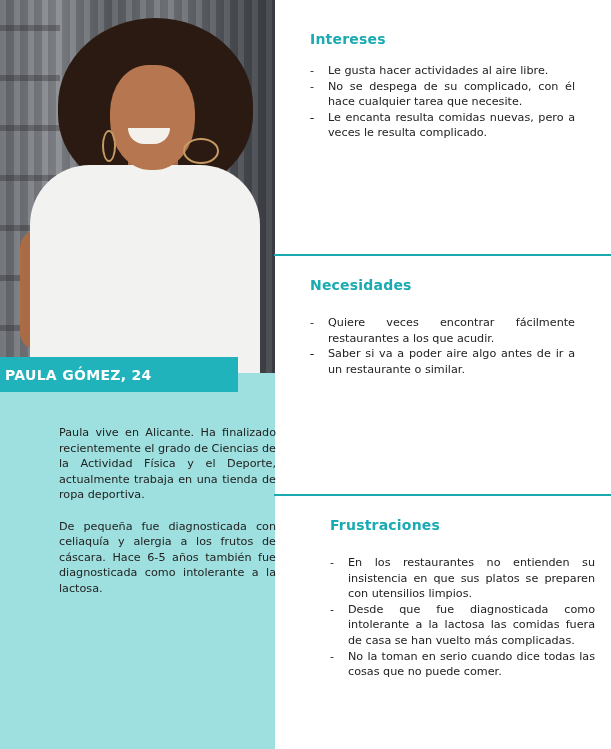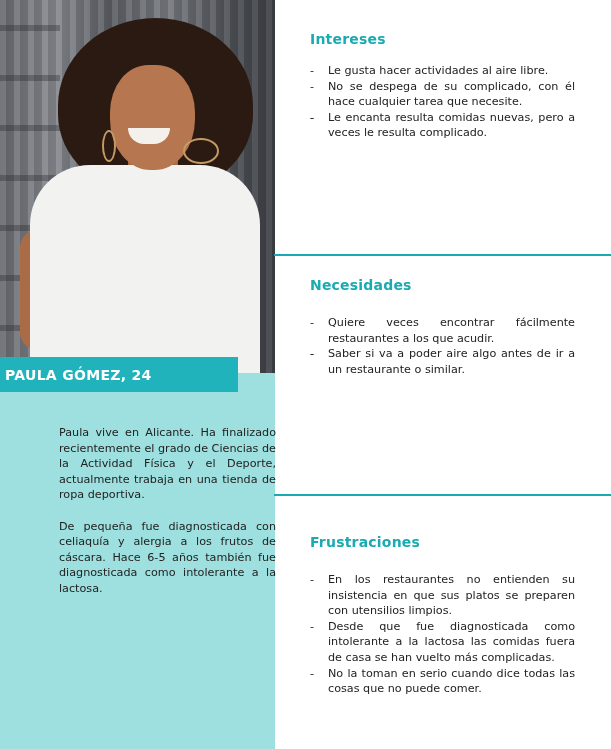--- a/index.html
+++ b/index.html
@@ -105,20 +105,20 @@
   <h2>Necesidades</h2>
   <ul style="margin-top:22px;">
     <li><span class="dash">-</span><span>Quiere veces encontrar fácilmente restaurantes a los que acudir.</span></li>
     <li><span class="dash">-</span></li>
     <li><span class="dash">-</span><span>Saber si va a poder aire algo antes de ir a un restaurante o similar.</span></li>
   </ul>
 </div>
 
 <div class="divider" style="top:494px;"></div>
 
-<div class="section" style="top:534px;">
+<div class="section" style="top:517px;margin-left:20px;">
   <h2>Frustraciones</h2>
   <ul style="margin-top:22px;">
     <li><span class="dash">-</span><span>En los restaurantes no entienden su insistencia en que sus platos se preparen con utensilios limpios.</span></li>
     <li><span class="dash">-</span><span>Desde que fue diagnosticada como intolerante a la lactosa las comidas fuera de casa se han vuelto más complicadas.</span></li>
     <li><span class="dash">-</span><span>No la toman en serio cuando dice todas las cosas que no puede comer.</span></li>
   </ul>
 </div>
 
 </body></html>

